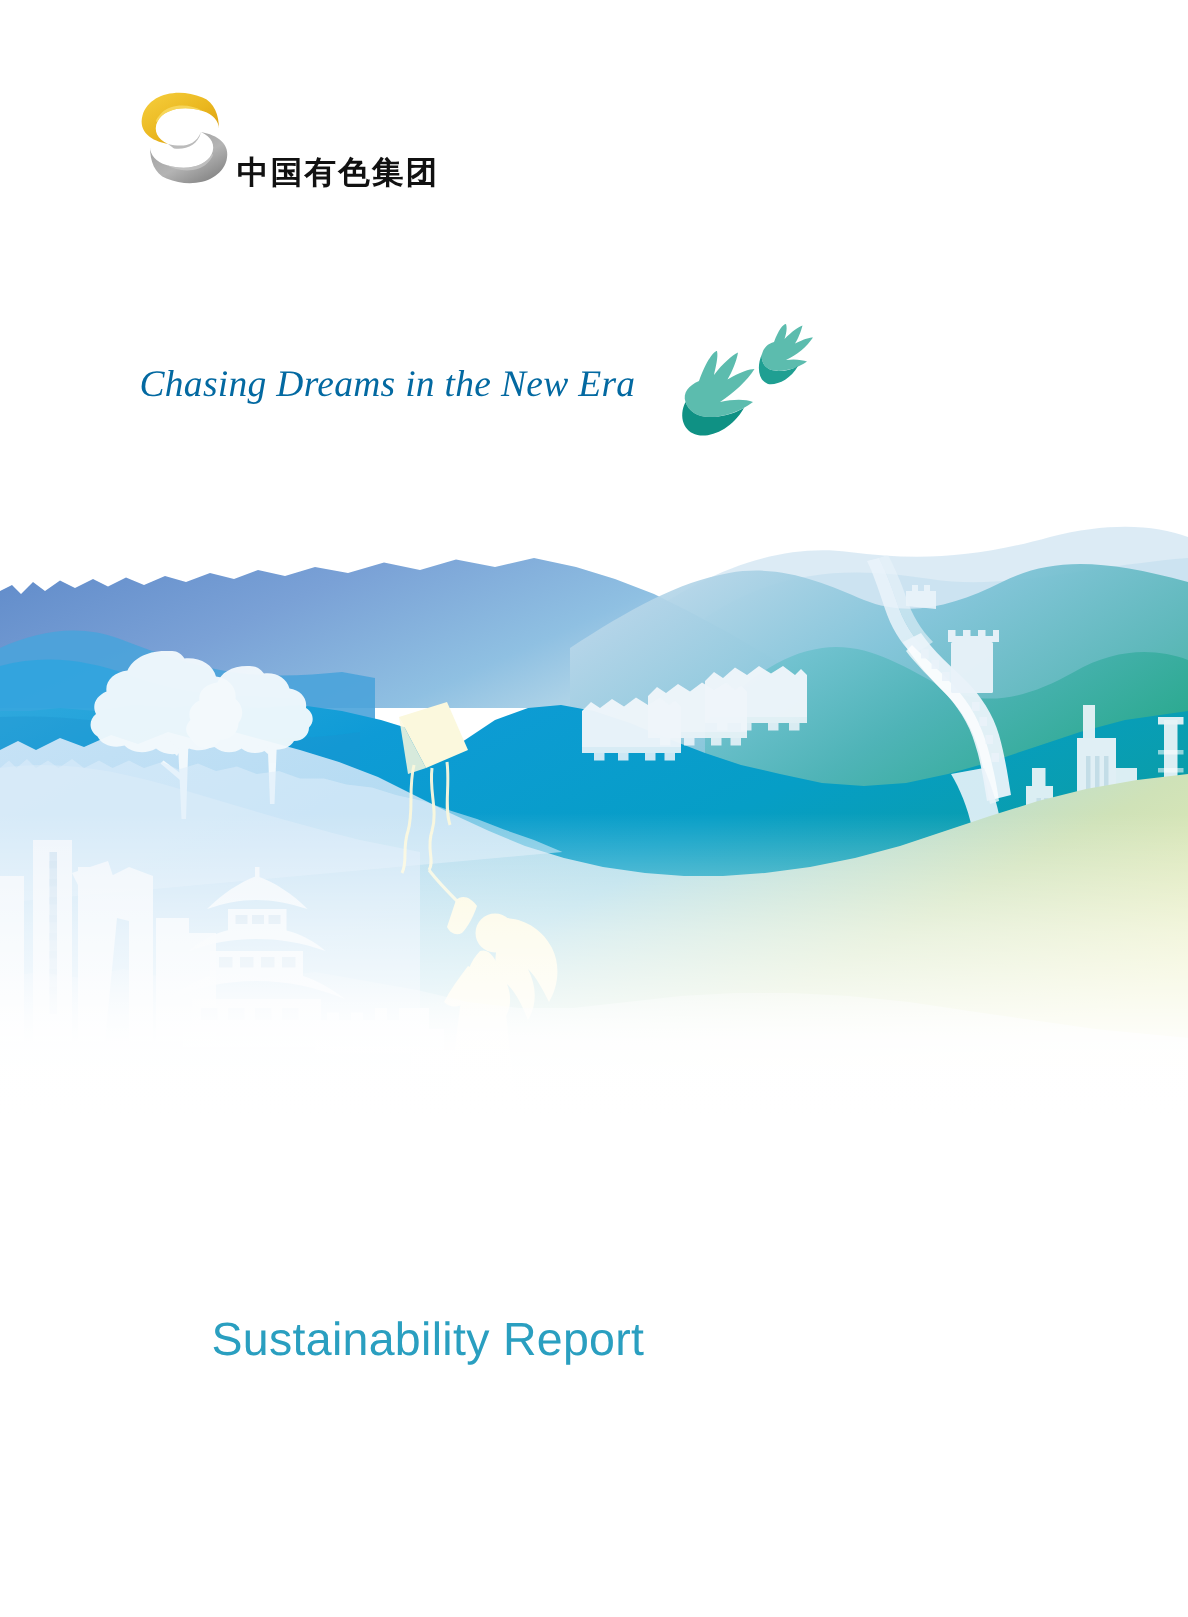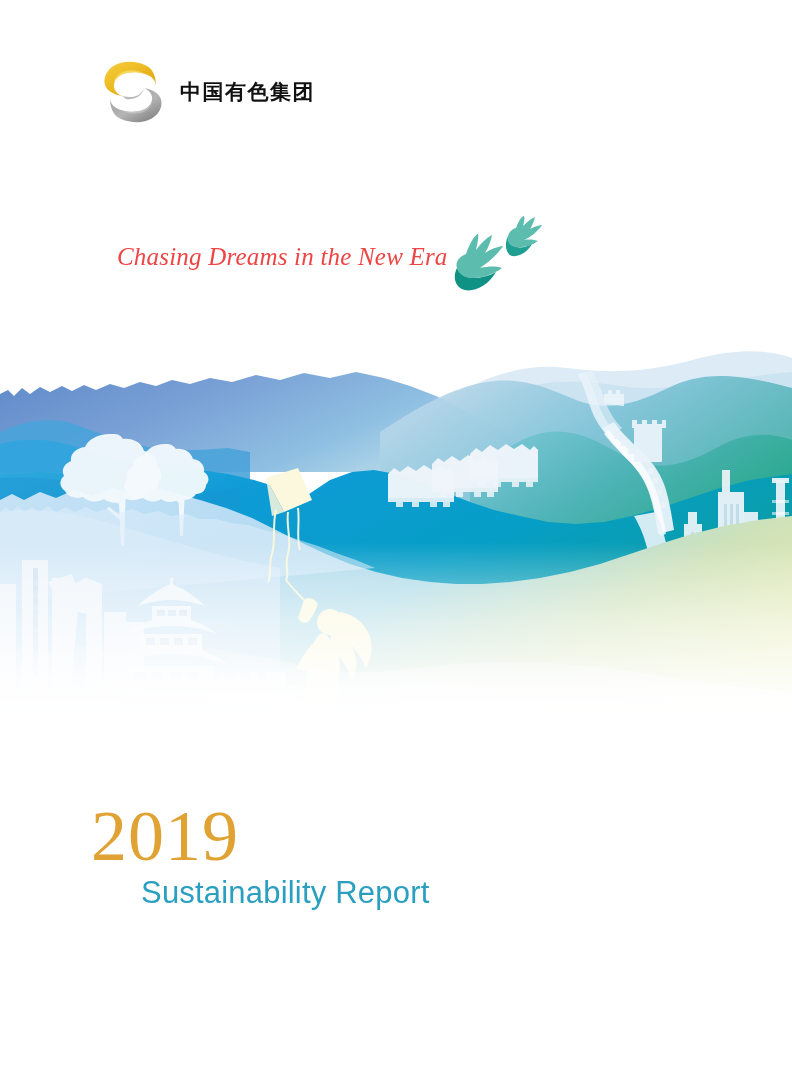--- a/index.html
+++ b/index.html
@@ -16,25 +16,25 @@
     width: 792px;
     height: 1078px;
     background: #ffffff;
     overflow: hidden;
     margin: 0 auto;
   }
 
   
   .logo-block {
     position: absolute;
-    left: 98px;
+    left: 88px;
     top: 56px;
     display: flex;
-    align-items: center;
-    gap: 12px;
+    align-items: flex-end;
+    gap: 0;
   }
   .logo-mark {
     width: 70px;
     height: 72px;
     display: block;
   }
   .logo-text {
     display: flex;
     flex-direction: column;
     justify-content: center;
@@ -61,24 +61,23 @@
 
   
   .tagline {
     position: absolute;
     left: 93px;
     top: 240px;
     font-family: "Liberation Serif", "DejaVu Serif", serif;
     font-style: italic;
     font-size: 25px;
     line-height: 1.32;
-    color: #ef4444;
+    color: #0369a1;
     letter-spacing: 0.2px;
     white-space: nowrap;
-    margin-left: 24px;
   }
   .tagline .line { display: block; }
 
   
   .scene {
     position: absolute;
     left: 0;
     top: 182px;
     width: 792px;
     height: 570px;
@@ -564,16 +563,15 @@
                  L528 480 L566 482 L606 486 L646 492 L688 498 L730 504 L792 510
                  L792 570 L0 570 Z" fill="url(#gBottomWhite)"></path>
 
         <rect x="0" y="360" width="792" height="210" fill="url(#gFadeWhite)"></rect>
 
         <rect x="0" y="0" width="792" height="200" fill="#ffffff" opacity="0.0"></rect>
       </g>
     </svg>
   </div>
 
-  <div class="year">2019</div>
   <div class="subtitle">Sustainability Report</div>
 
 </div>
 
 </body></html>

